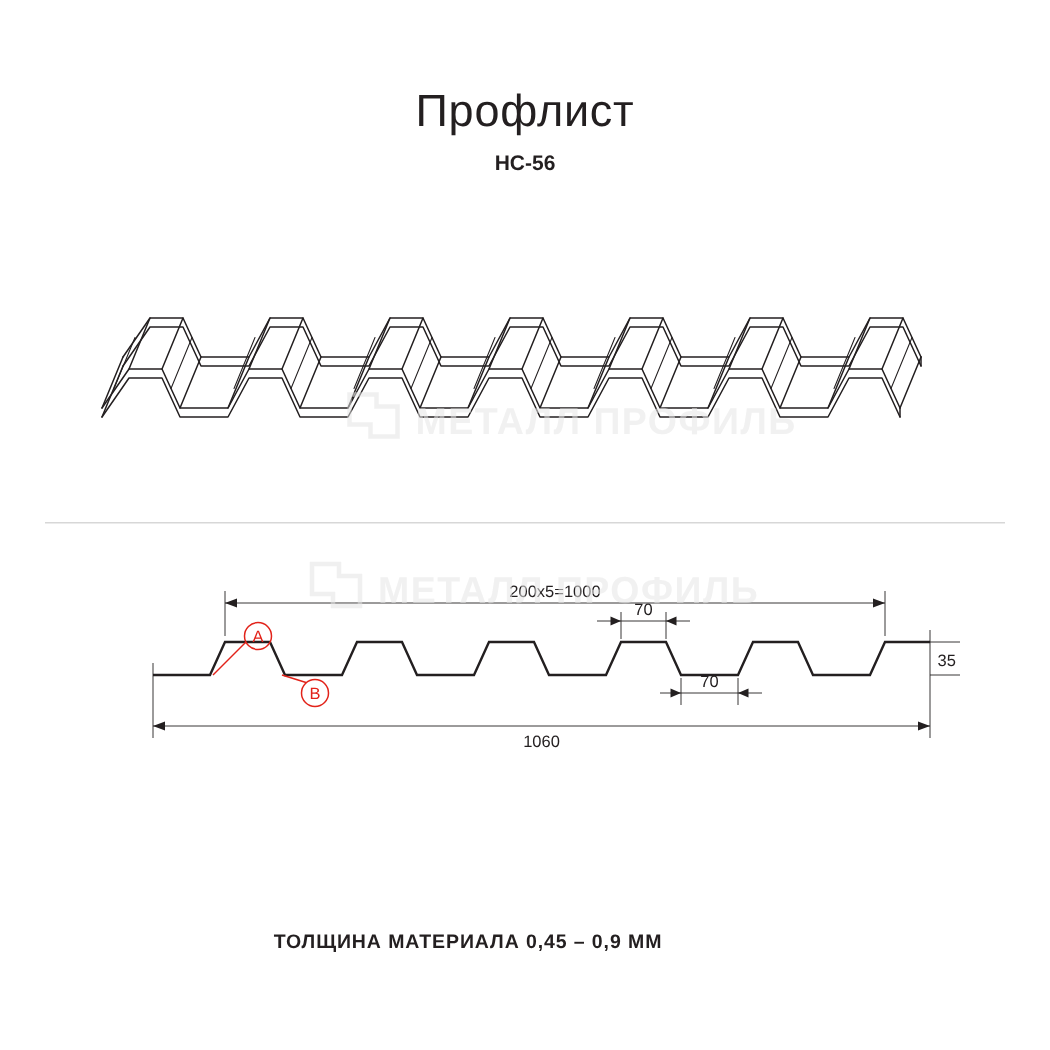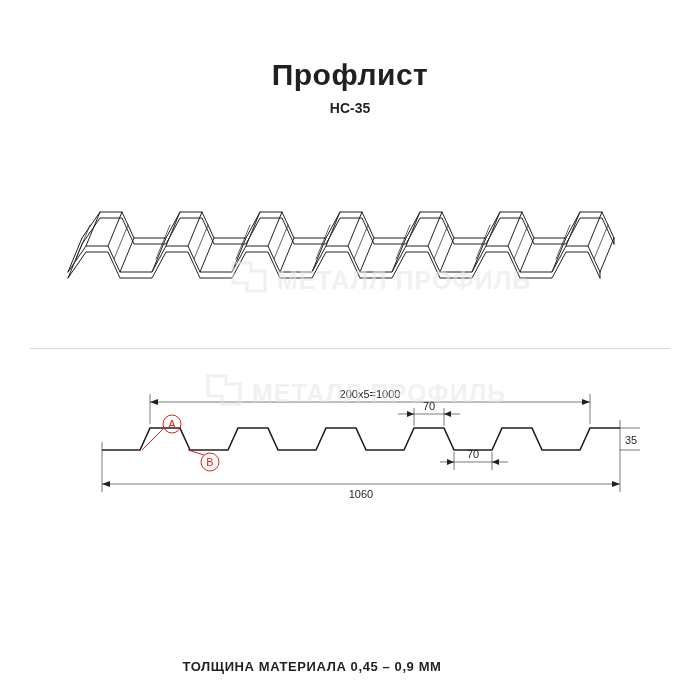--- a/index.html
+++ b/index.html
@@ -20,21 +20,21 @@
     width: 700px;
     height: 700px;
   }
   .title {
     position: absolute;
     top: 58px;
     left: 0;
     width: 700px;
     text-align: center;
     font-size: 30px;
-    font-weight: bold;
+    font-weight: normal;
     letter-spacing: 0.5px;
     color: #231f20;
   }
   .subtitle {
     position: absolute;
     top: 100px;
     left: 0;
     width: 700px;
     text-align: center;
     font-size: 14px;
@@ -72,41 +72,40 @@
   .footer {
     position: absolute;
     top: 620px;
     left: 0;
     width: 624px;
     text-align: center;
     font-size: 13px;
     font-weight: bold;
     letter-spacing: 0.6px;
     color: #231f20;
-    margin-top: 39px;
   }
   svg { display: block; }
   .dim-text {
     font-family: "Liberation Sans", sans-serif;
     font-size: 11px;
     fill: #231f20;
   }
   .mark-text {
     font-family: "Liberation Sans", sans-serif;
     font-size: 11px;
     fill: #e2231a;
   }
 </style>
 </head>
 <body>
 
 <div class="page">
 
   <div class="title">Профлист</div>
-  <div class="subtitle">НС-35</div>
+  <div class="subtitle">НС-56</div>
 
   <div class="iso-wrap">
     <svg width="580" height="160" viewBox="0 0 580 160">
       <g fill="none" stroke="#231f20" stroke-width="1" stroke-linejoin="round" stroke-linecap="round">
 
         <path d="M22,78 L40,52 L62,52 L74,78 L106,78 L120,52 L142,52 L154,78 L186,78 L200,52 L222,52 L234,78 L266,78 L280,52 L302,52 L314,78 L346,78 L360,52 L382,52 L394,78 L426,78 L440,52 L462,52 L474,78 L506,78 L520,52 L542,52 L554,78"></path>
 
         <path d="M22,84 L40,58 L62,58 L74,84 L106,84 L120,58 L142,58 L154,84 L186,84 L200,58 L222,58 L234,84 L266,84 L280,58 L302,58 L314,84 L346,84 L360,58 L382,58 L394,84 L426,84 L440,58 L462,58 L474,84 L506,84 L520,58 L542,58 L554,84"></path>
 
         <path d="M8,112 L26,86 L48,86 L60,112 L92,112 L106,86 L128,86 L140,112 L172,112 L186,86 L208,86 L220,112 L252,112 L266,86 L288,86 L300,112 L332,112 L346,86 L368,86 L380,112 L412,112 L426,86 L448,86 L460,112 L492,112 L506,86 L528,86 L540,112"></path>

